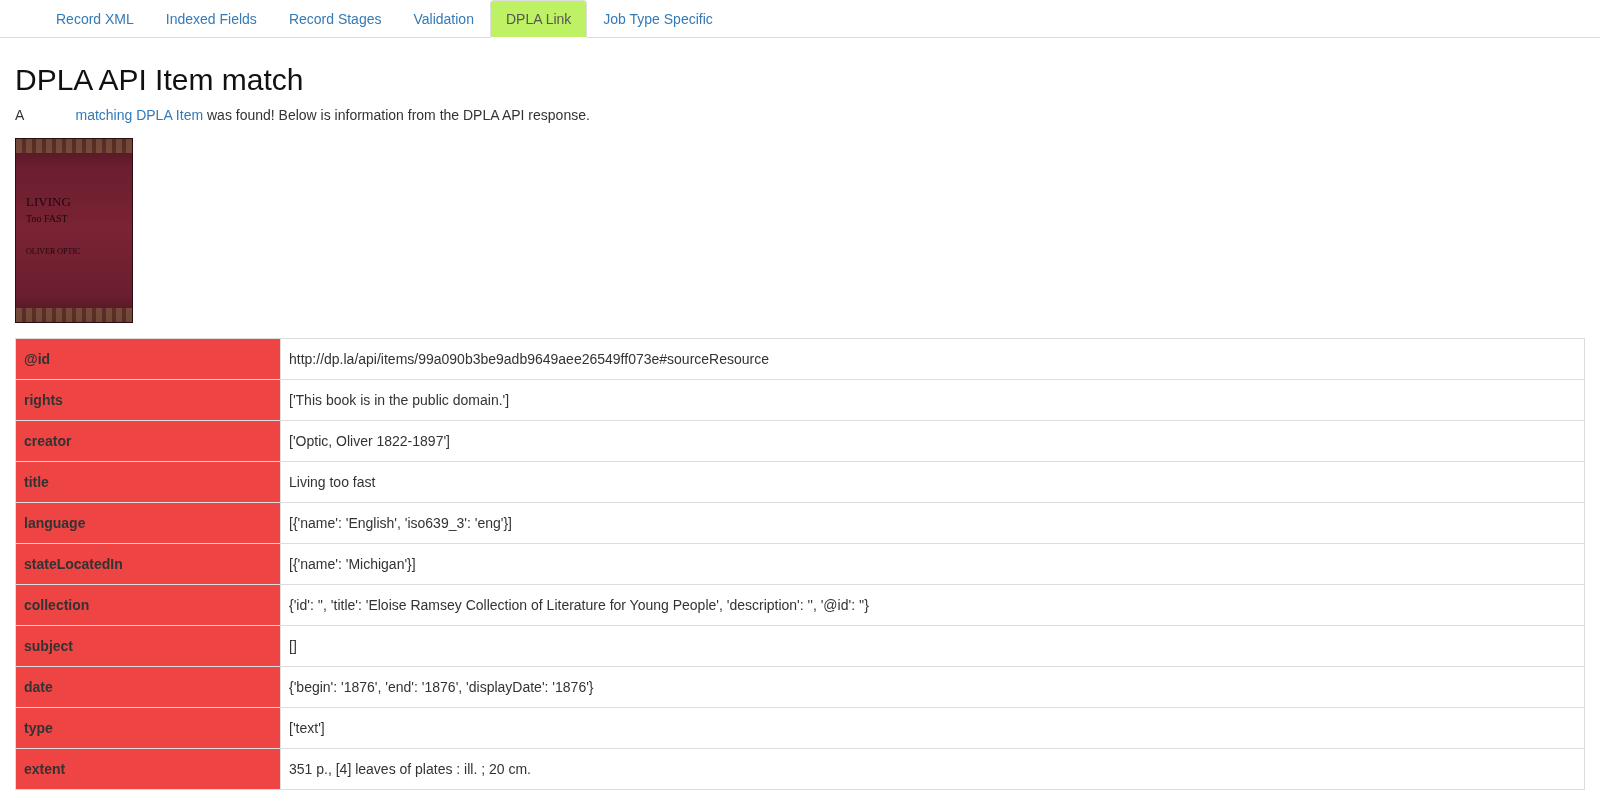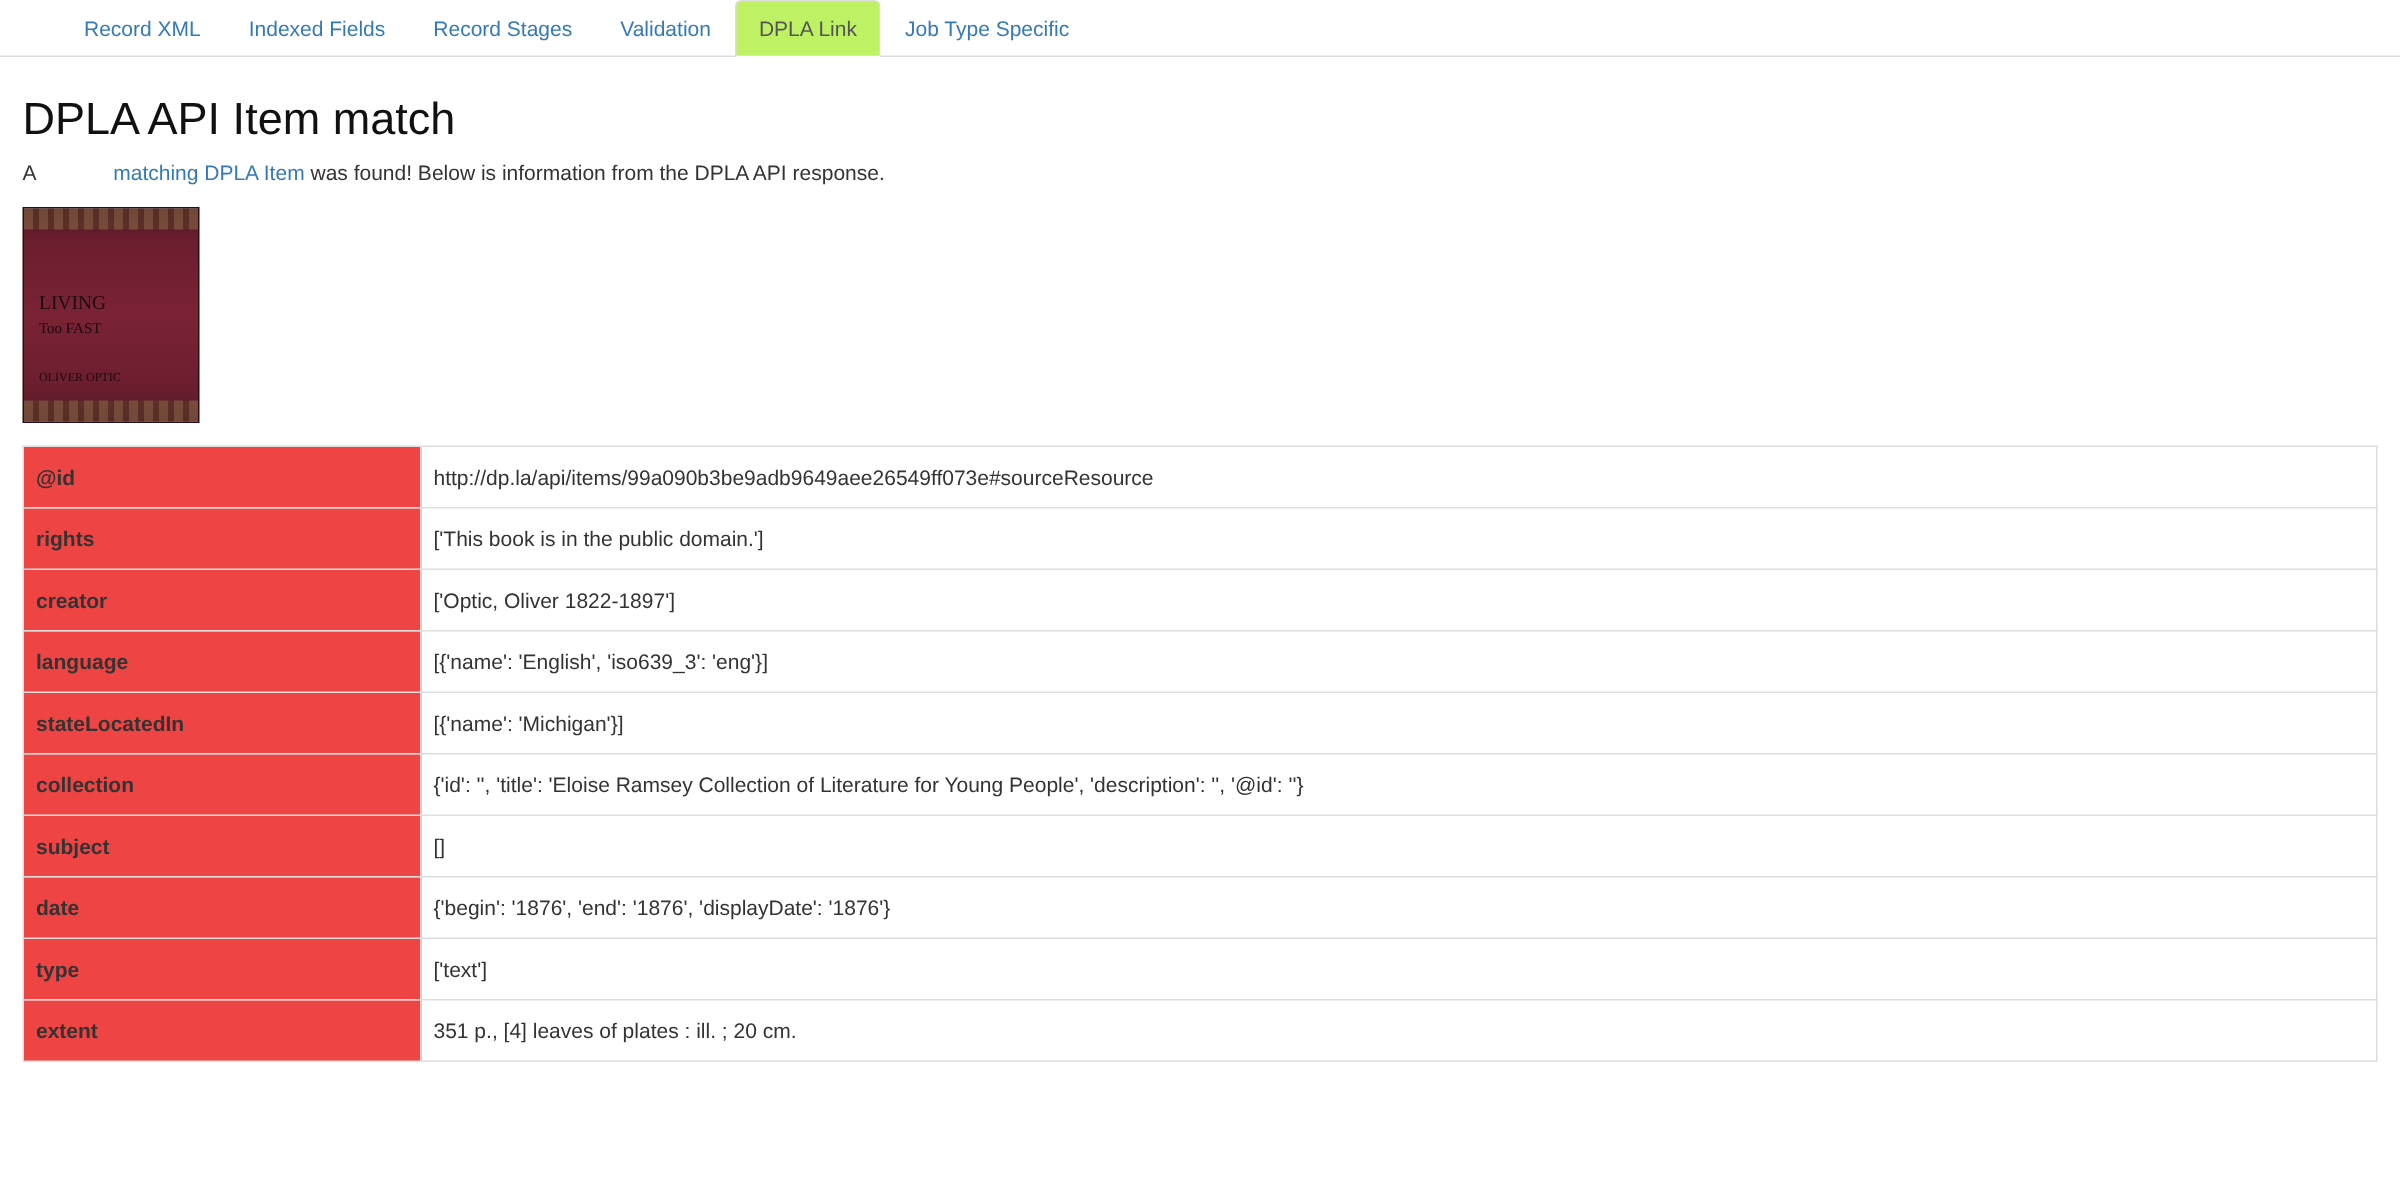--- a/index.html
+++ b/index.html
@@ -48,21 +48,21 @@
   .lead-text {
     margin: 0 0 15px 0;
   }
   .lead-text a {
     color: #337ab7;
     text-decoration: none;
     padding-left: 48px;
   }
   .thumb {
     width: 118px;
-    height: 144px;
+    height: 185px;
     margin-bottom: 15px;
     position: relative;
     background: linear-gradient(180deg, #4a1520 0%, #6b1e2e 15%, #7a2335 50%, #6b1e2e 85%, #4a1520 100%);
     border: 1px solid #2a0c14;
     display: flex;
     flex-direction: column;
     justify-content: space-between;
   }
   .thumb .band {
     height: 14px;
@@ -164,20 +164,24 @@
         </tr>
         <tr>
           <th>rights</th>
           <td>['This book is in the public domain.']</td>
         </tr>
         <tr>
           <th>creator</th>
           <td>['Optic, Oliver 1822-1897']</td>
         </tr>
         <tr>
+          <th>title</th>
+          <td>Living too fast</td>
+        </tr>
+        <tr>
           <th>language</th>
           <td>[{'name': 'English', 'iso639_3': 'eng'}]</td>
         </tr>
         <tr>
           <th>stateLocatedIn</th>
           <td>[{'name': 'Michigan'}]</td>
         </tr>
         <tr>
           <th>collection</th>
           <td>{'id': '', 'title': 'Eloise Ramsey Collection of Literature for Young People', 'description': '', '@id': ''}</td>

